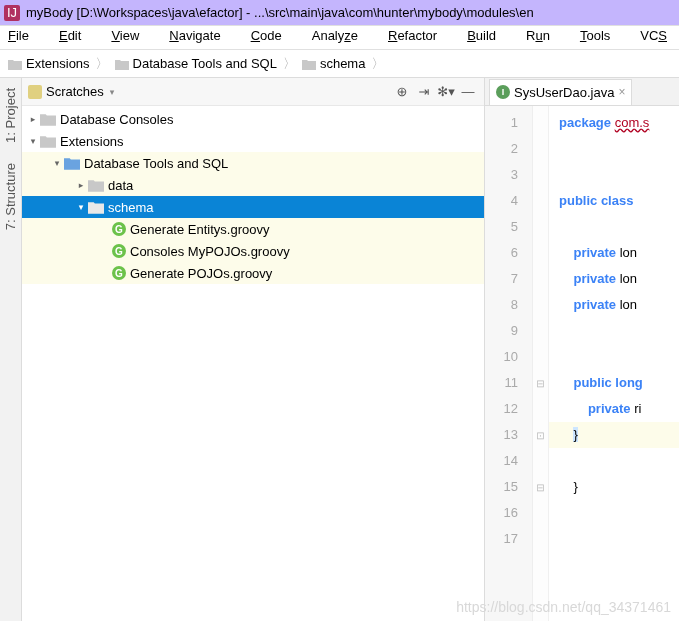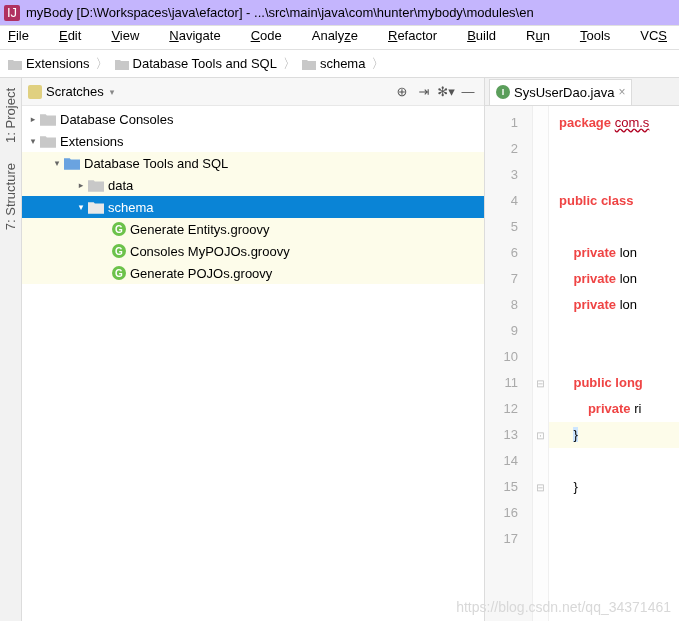--- a/index.html
+++ b/index.html
@@ -47,21 +47,21 @@
 .editor-tab .tab-file-icon { width: 14px; height: 14px; border-radius: 50%; background: #5b9e5b; color: #fff; font-size: 9px; font-weight: bold; display: inline-flex; align-items: center; justify-content: center; }
 .editor-tab .close { color: #999; font-size: 12px; cursor: default; }
 .editor-body { flex: 1; display: flex; position: relative; }
 .gutter { width: 48px; background: #f7f7f7; border-right: 1px solid #eee; text-align: right; color: #aaa; font-family: Consolas, monospace; font-size: 12px; padding-top: 4px; }
 .gutter .ln { height: 26px; padding-right: 14px; line-height: 26px; }
 .fold-gutter { width: 16px; background: #fdfdfd; border-right: 1px solid #f0f0f0; padding-top: 4px; }
 .fold-gutter .fm { height: 26px; display: flex; align-items: center; justify-content: center; color: #bbb; font-size: 10px; }
 .code { flex: 1; font-family: Consolas, monospace; font-size: 13px; padding-top: 4px; overflow: hidden; }
 .code .cl { height: 26px; line-height: 26px; white-space: pre; padding-left: 10px; }
 .code .cl.curr { background: #fdfcea; }
-.kw { color: #ef4444; font-weight: bold; }
+.kw { color: #3b82f6; font-weight: bold; }
 .err { color: #b00020; text-decoration: wavy underline #b00020; }
 .brace-hl { background: #cde6ff; }
 
 .watermark { position: absolute; bottom: 6px; right: 8px; color: #d8d8d8; font-size: 14px; pointer-events: none; font-family: Arial,sans-serif;}
 </style>
 </head>
 <body>
 
 <div class="titlebar">
   <span class="logo">

